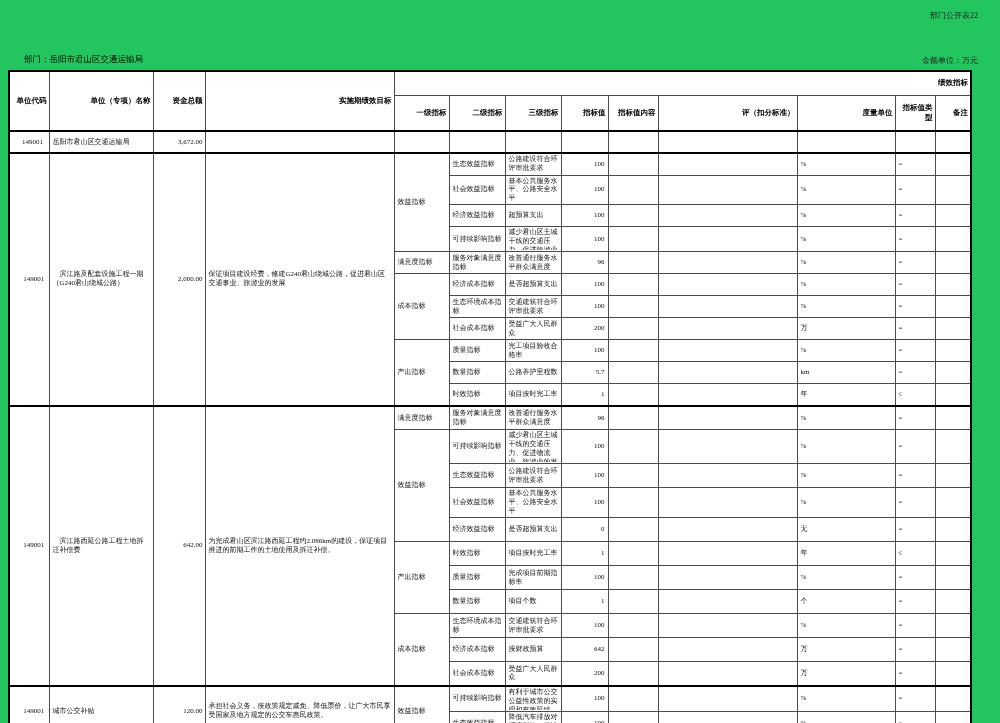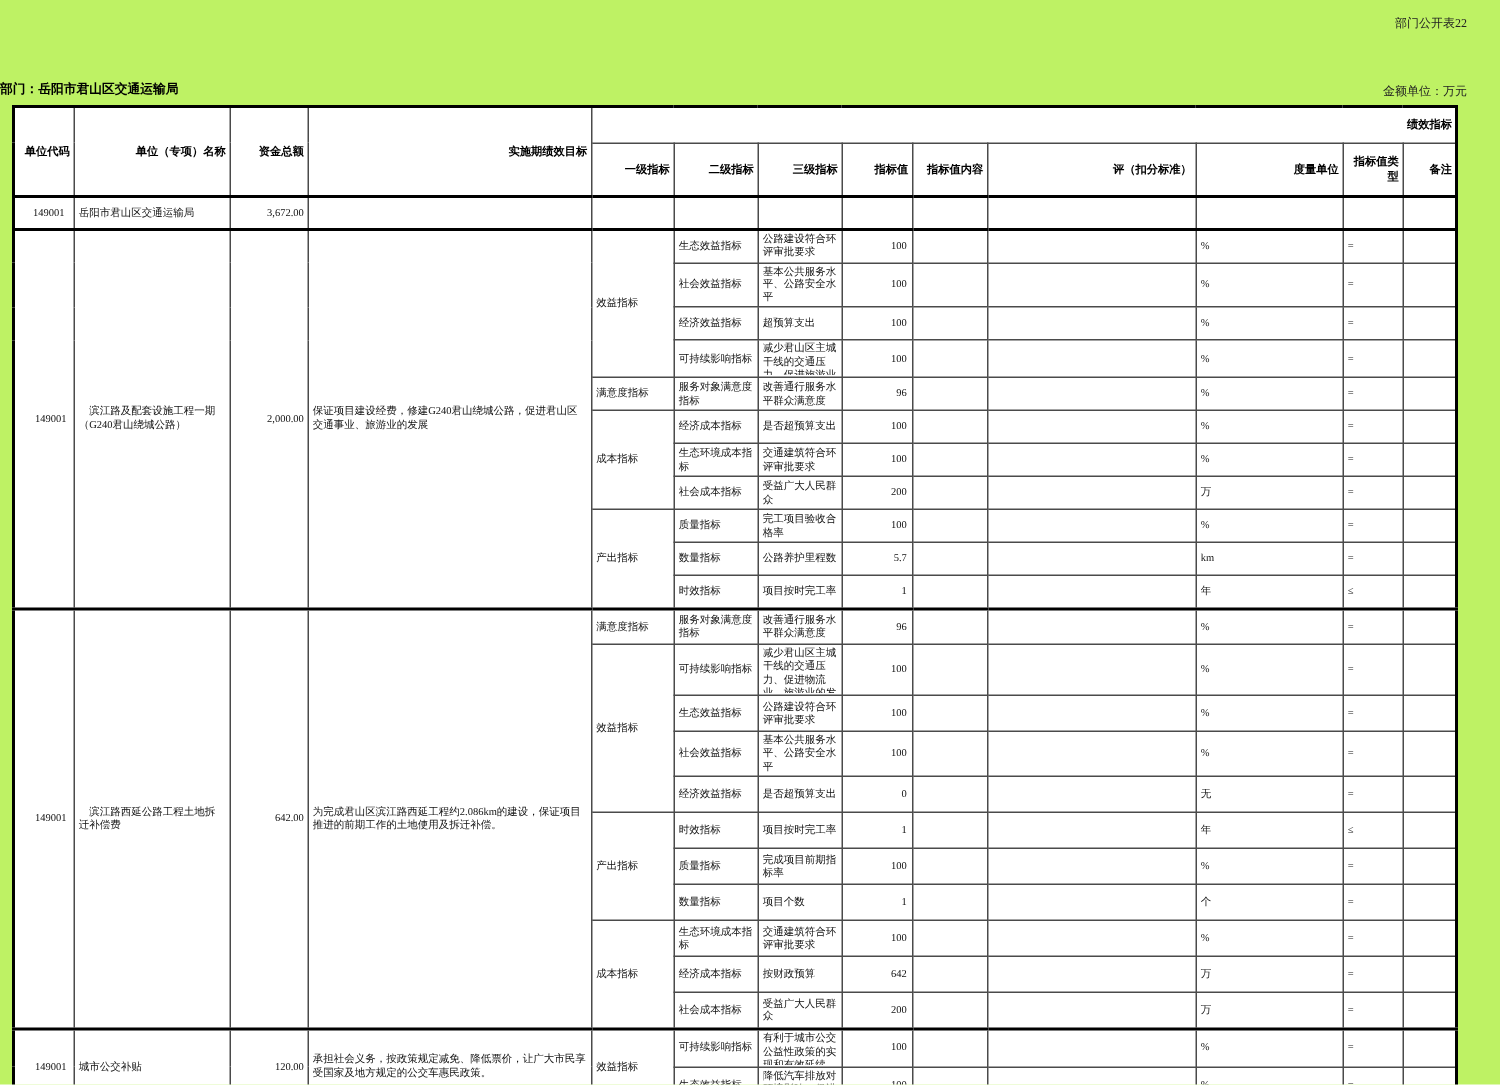--- a/index.html
+++ b/index.html
@@ -1,22 +1,22 @@
 <!DOCTYPE html>
 <html><head>
 <meta charset="utf-8">
 <style>
   html,body{margin:0;padding:0;}
   body{width:1000px;height:723px;overflow:hidden;background:#ffffff;
        font-family:"Liberation Serif","DejaVu Serif",serif;color:#111;}
-  .page{position:relative;width:1000px;height:723px;background:#bef264;overflow:hidden;}
+  .page{position:relative;width:1000px;height:723px;background:#22c55e;overflow:hidden;}
   .corner{position:absolute;top:10px;right:22px;font-size:8px;color:#222;}
   .title{position:absolute;top:20px;left:140px;right:0;text-align:center;
          font-size:15px;font-weight:bold;letter-spacing:3px;color:#000;}
-  .dept{position:absolute;left:0;top:54px;font-size:8.5px;font-weight:bold;color:#000;}
+  .dept{position:absolute;left:24px;top:54px;font-size:8.5px;font-weight:normal;color:#000;}
   .unitlab{position:absolute;right:22px;top:55px;font-size:8px;color:#222;}
   table.perf{position:absolute;left:8px;top:70px;width:962px;border-collapse:collapse;
              table-layout:fixed;font-size:7px;border:2px solid #000;background:#fff;}
   th,td{border:1px solid #4a4a4a;vertical-align:middle;padding:1px 3px;
         line-height:1.28;word-break:break-all;overflow:hidden;}
   thead th{font-weight:bold;text-align:right;font-size:7.5px;padding:1px 2px;color:#000;}
   tr.hh1{height:24px;}  tr.hh2{height:36px;}
   tr.h21{height:21px;} tr.h22{height:22px;} tr.h24{height:24px;} tr.h32{height:32px;}
   tr.block td{border-top:2px solid #000;}
   td.code{text-align:center;padding-left:12px;}

